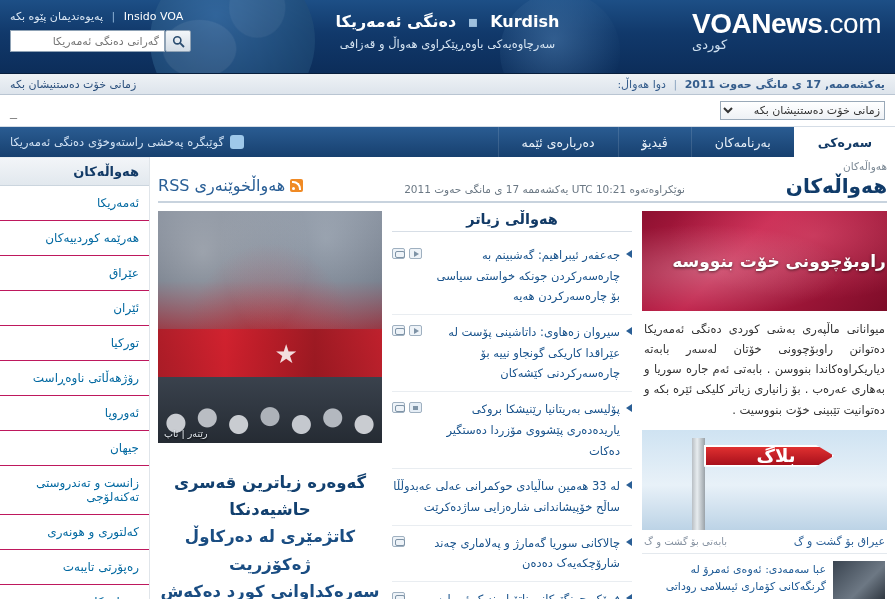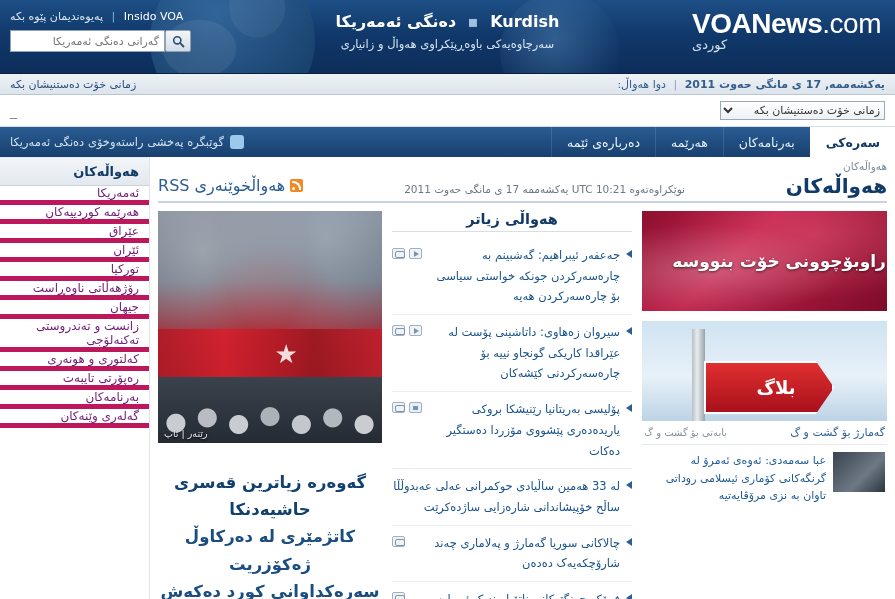--- a/index.html
+++ b/index.html
@@ -104,21 +104,21 @@
     font-family:"DejaVu Sans", sans-serif;
   }
   .row2 .dash { color:#888; font-size:14px; }
 
   
   .navwrap { background:linear-gradient(#2a5c92,#17406f); height:30px; position:relative; }
   .nav {
     display:flex; flex-direction:row; height:30px; align-items:stretch; direction:rtl;
   }
   .nav .item {
-    padding:0 15px; display:flex; align-items:center; color:#eaf2fa; font-size:12.5px;
+    padding:0 23px; display:flex; align-items:center; color:#eaf2fa; font-size:12.5px;
     cursor:pointer; border-left:1px solid rgba(255,255,255,.12);
   }
   .nav .item.active { background:#fff; color:#123a66; font-weight:bold; }
   .nav-promo {
     position:absolute; left:10px; top:0; height:30px; display:flex; align-items:center;
     color:#cfe0f2; font-size:11.5px; gap:6px; direction:rtl;
   }
   .nav-promo .mic {
     width:14px;height:14px;border-radius:3px;background:#9ec8ea; display:inline-block;
   }
@@ -179,21 +179,21 @@
 
   .signpost {
     margin-top:10px; width:100%; height:100px; position:relative; overflow:hidden;
     background:linear-gradient(#cfe3f2 0%, #e8f1f8 55%, #bcd3e6 100%);
   }
   .signpost .pole {
     position:absolute; left:50px; top:8px; width:13px; height:92px;
     background:linear-gradient(90deg,#b9bfc4,#e7ecef 40%,#9aa2a8);
   }
   .signpost .sign {
-    position:absolute; left:62px; top:40px; width:130px; height:53px;
+    position:absolute; left:62px; top:15px; width:130px; height:22px;
     background:linear-gradient(#e03030,#a8101c); border:2px solid #fff;
     display:flex; align-items:center; justify-content:center;
     color:#fff; font-weight:bold; font-size:18px;
     clip-path: polygon(0 0, 86% 0, 100% 50%, 86% 100%, 0 100%);
     padding-left: 14px;
   }
   .blog-line {
     display:flex; justify-content:space-between; align-items:center;
     font-size:11px; color:#2a5f96; padding:5px 2px; border-bottom:1px solid #e4e9ee;
   }
@@ -283,21 +283,21 @@
   .big-body { font-size:11.5px; line-height:1.85; color:#333; margin-top:8px; text-align:justify; }
 
   
   .side-head {
     background:linear-gradient(#f2f5f8,#e2e8ee); border-bottom:1px solid #cbd5de;
     border-top:1px solid #e8edf2;
     font-size:13px; font-weight:bold; color:#123a66; padding:6px 10px; text-align:right;
   }
   .side-list { list-style:none; margin:0; padding:0; }
   .side-list li {
-    padding:0 10px; font-size:12px; color:#701a75; border-bottom:5px solid #be185d;
+    padding:10px 10px; font-size:12px; color:#0369a1; border-bottom:1px solid #be185d;
     cursor:pointer; text-align:right;
   }
 </style>
 </head>
 <body>
 
 <div class="banner">
   <div class="globe"></div>
   <div class="globe2"></div>
 
@@ -316,21 +316,21 @@
     </div>
     <input class="search-input" type="text" placeholder="گەرانی دەنگی ئەمەریکا" style="">
   </div>
 
   <div class="center-title">
     <div class="line1">
       <span class="kurdish">Kurdish</span>
       <span class="sep">▪</span>
       <span>دەنگی ئەمەریکا</span>
     </div>
-    <div class="line2">سەرچاوەیەکی باوەڕپێکراوی هەواڵ و زانیاری</div>
+    <div class="line2">سەرچاوەیەکی باوەڕپێکراوی هەواڵ و قەزافی</div>
   </div>
 
   <div class="topbar-right">
     <div class="voa-logo">
       <span class="voa">VOA</span><span class="news">News</span><span class="dotcom">.com</span>
     </div>
     <div class="kurdi-label">کوردی</div>
   </div>
 </div>
 
@@ -349,21 +349,21 @@
   <select class="lang-select">
     <option>زمانی خۆت دەستنیشان بکە</option>
   </select>
   <span class="dash">_</span>
 </div>
 
 <div class="navwrap">
   <div class="nav">
     <div class="item active">سەرەکی</div>
     <div class="item">بەرنامەکان</div>
-    <div class="item">هەرێمە</div>
+    <div class="item">ڤیدیۆ</div>
     <div class="item">دەربارەی ئێمە</div>
   </div>
   <div class="nav-promo">
     <span class="mic"></span>
     <span>گوێبگره‌ پەخشی راستەوخۆی دەنگی ئەمەریکا</span>
   </div>
 </div>
 
 <div class="page">
 
@@ -380,28 +380,29 @@
       </div>
     </div>
 
     <div class="cols">
 
       <div class="colA">
         <div class="promo-img">
           <div class="blur"></div>
           <div class="ptext">راوبۆچوونی خۆت بنووسە</div>
         </div>
+        <div class="promo-body">میوانانی ماڵپەری بەشی کوردی دەنگی ئەمەریکا دەتوانن راوبۆچوونی خۆتان لەسەر بابەتە دیاریکراوەکاندا بنووسن . بابەتی ئەم جارە سوریا و بەهاری عەرەب . بۆ زانیاری زیاتر کلیکی ئێرە بکە و دەتوانیت تێبینی خۆت بنووسیت .</div>
 
         <div class="signpost">
           <div class="pole"></div>
           <div class="sign">بلاگ</div>
         </div>
 
         <div class="blog-line">
-          <span>گەمارژ بۆ گشت و گ</span>
+          <span>عیراق بۆ گشت و گ</span>
           <span class="tiny">بابەتی بۆ گشت و گ</span>
         </div>
 
         <div class="thumb-item">
           <div class="thumb t1"></div>
           <div class="thumb-txt">عبا سەمەدی: ئەوەی ئەمرۆ لە گرنگەکانی کۆماری ئیسلامی روداتی تاوان بە نزی مرۆڤایەتیە</div>
         </div>
 
       </div>
 
@@ -475,20 +476,21 @@
 
   <div class="sidebar">
     <div class="side-head">هەواڵەکان</div>
     <ul class="side-list">
       <li>ئەمەریکا</li>
       <li>هەرێمە کوردییەکان</li>
       <li>عێراق</li>
       <li>ئێران</li>
       <li>تورکیا</li>
       <li>رۆژهەڵاتی ناوەڕاست</li>
+      <li>ئەوروپا</li>
       <li>جیهان</li>
     </ul>
 
     <ul class="side-list">
       <li>زانست و تەندروستی تەکنەلۆجی</li>
       <li>کەلتوری و هونەری</li>
       <li>رەپۆرتی تایبەت</li>
       <li>بەرنامەکان</li>
       <li>گەلەری وێنەکان</li>
     </ul>

